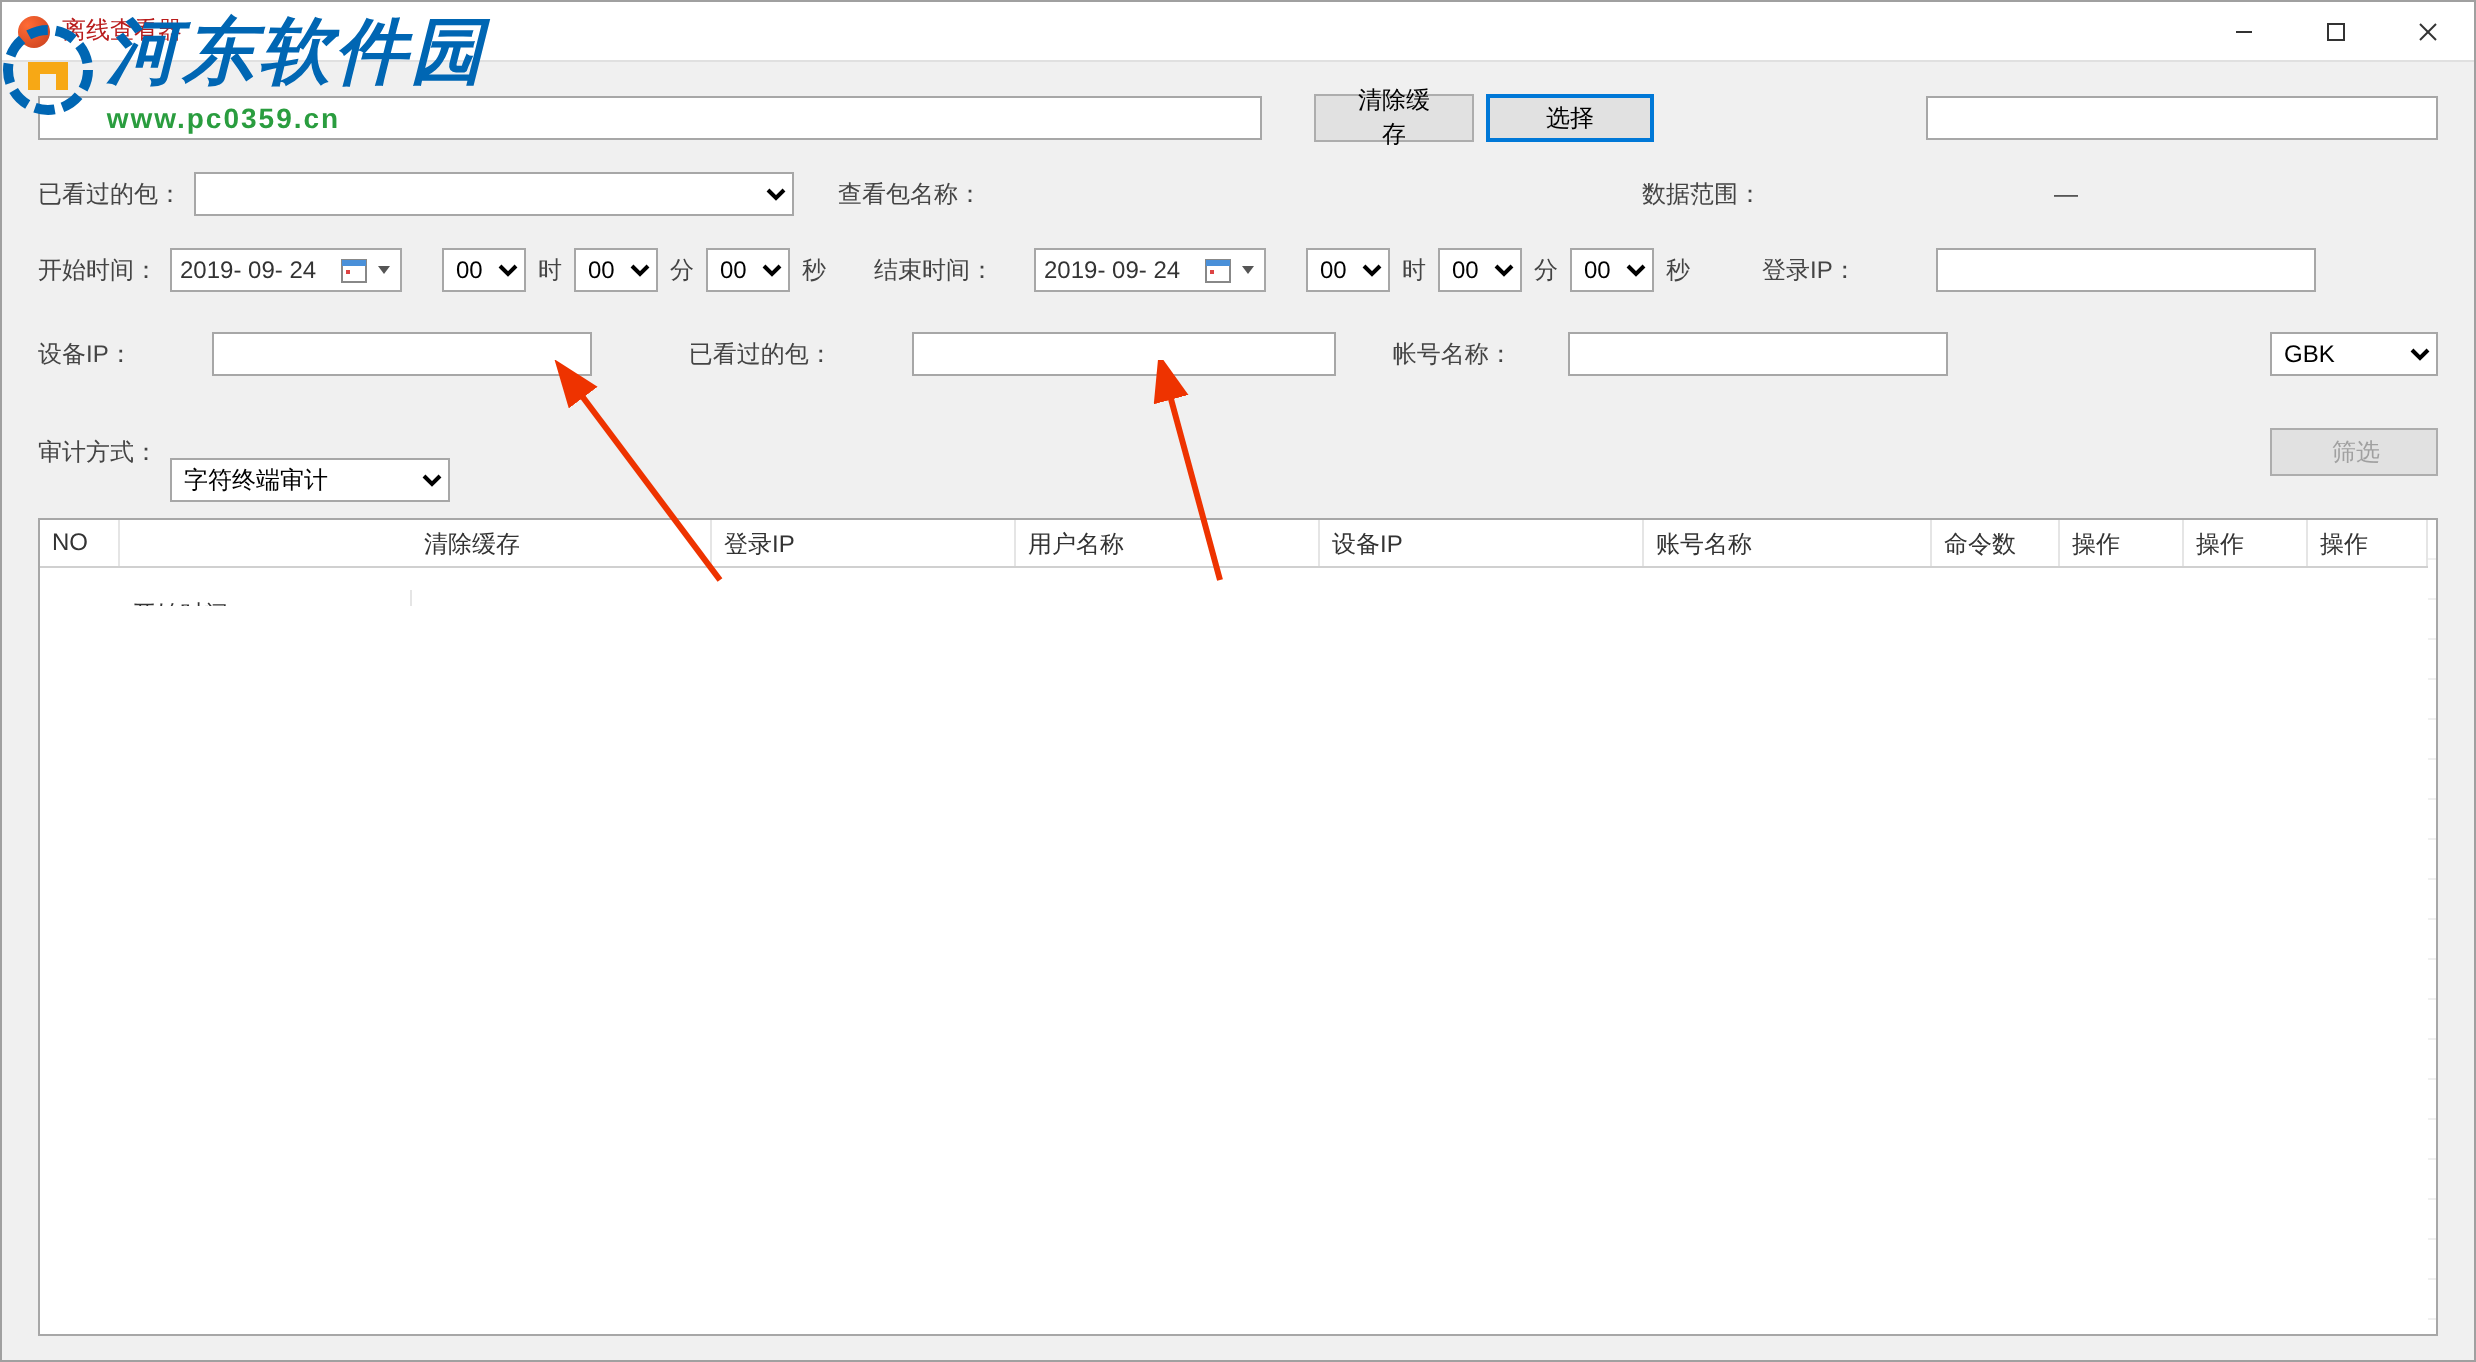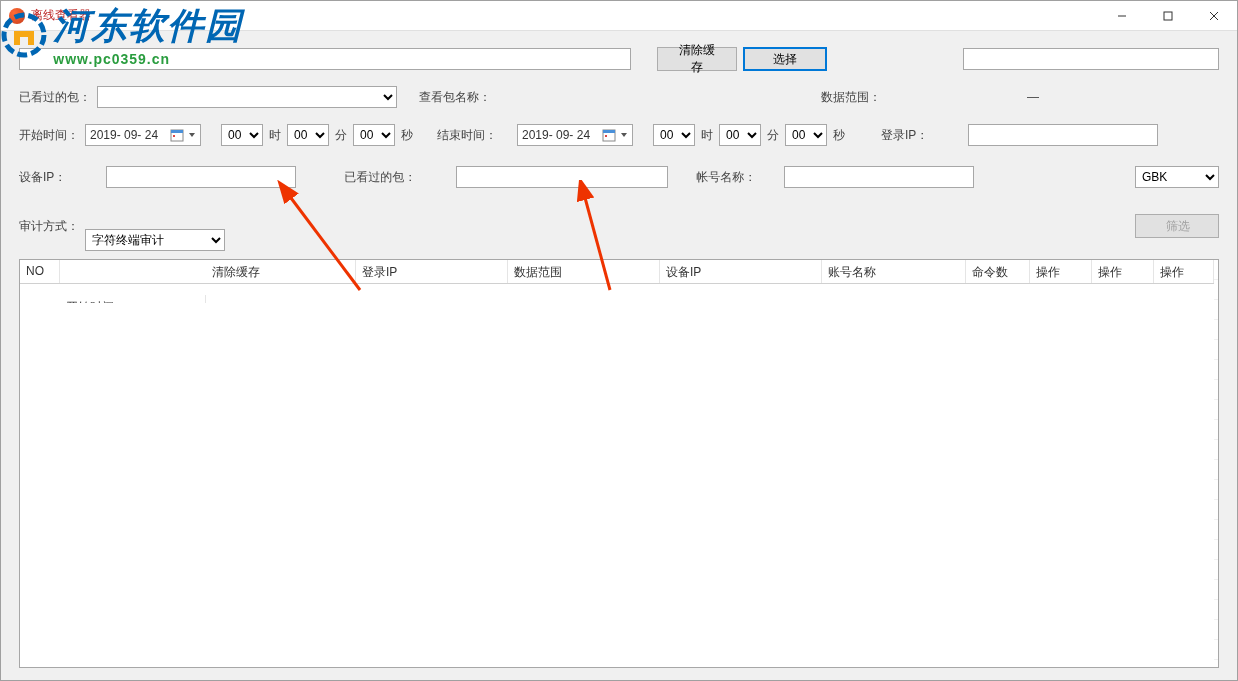--- a/index.html
+++ b/index.html
@@ -295,21 +295,21 @@
       <div style="flex:1;"></div>
       <button class="btn disabled" style="width:84px;padding-left:20px;">筛选</button>
     </div>
 
     <div class="table-wrap">
       <div class="theader" id="theader">
           <div class="th" style="width: 40px;">NO</div>
           <div class="th" style="width: 146px; margin-top: 35px;">开始时间</div>
           <div class="th" style="width: 150px;">清除缓存</div>
           <div class="th" style="width: 152px;">登录IP</div>
-          <div class="th" style="width: 152px;">数据范围</div>
+          <div class="th" style="width: 152px;">用户名称</div>
           <div class="th" style="width: 162px;">设备IP</div>
           <div class="th" style="width: 144px;">账号名称</div>
           <div class="th" style="width: 64px;">命令数</div>
           <div class="th" style="width: 62px;">操作</div>
           <div class="th" style="width: 62px;">操作</div>
           <div class="th" style="width: 60px;">操作</div>
         </div>
       <div class="tbody" id="tbody">
           <div class="row-line"></div>
           <div class="row-line"></div>

